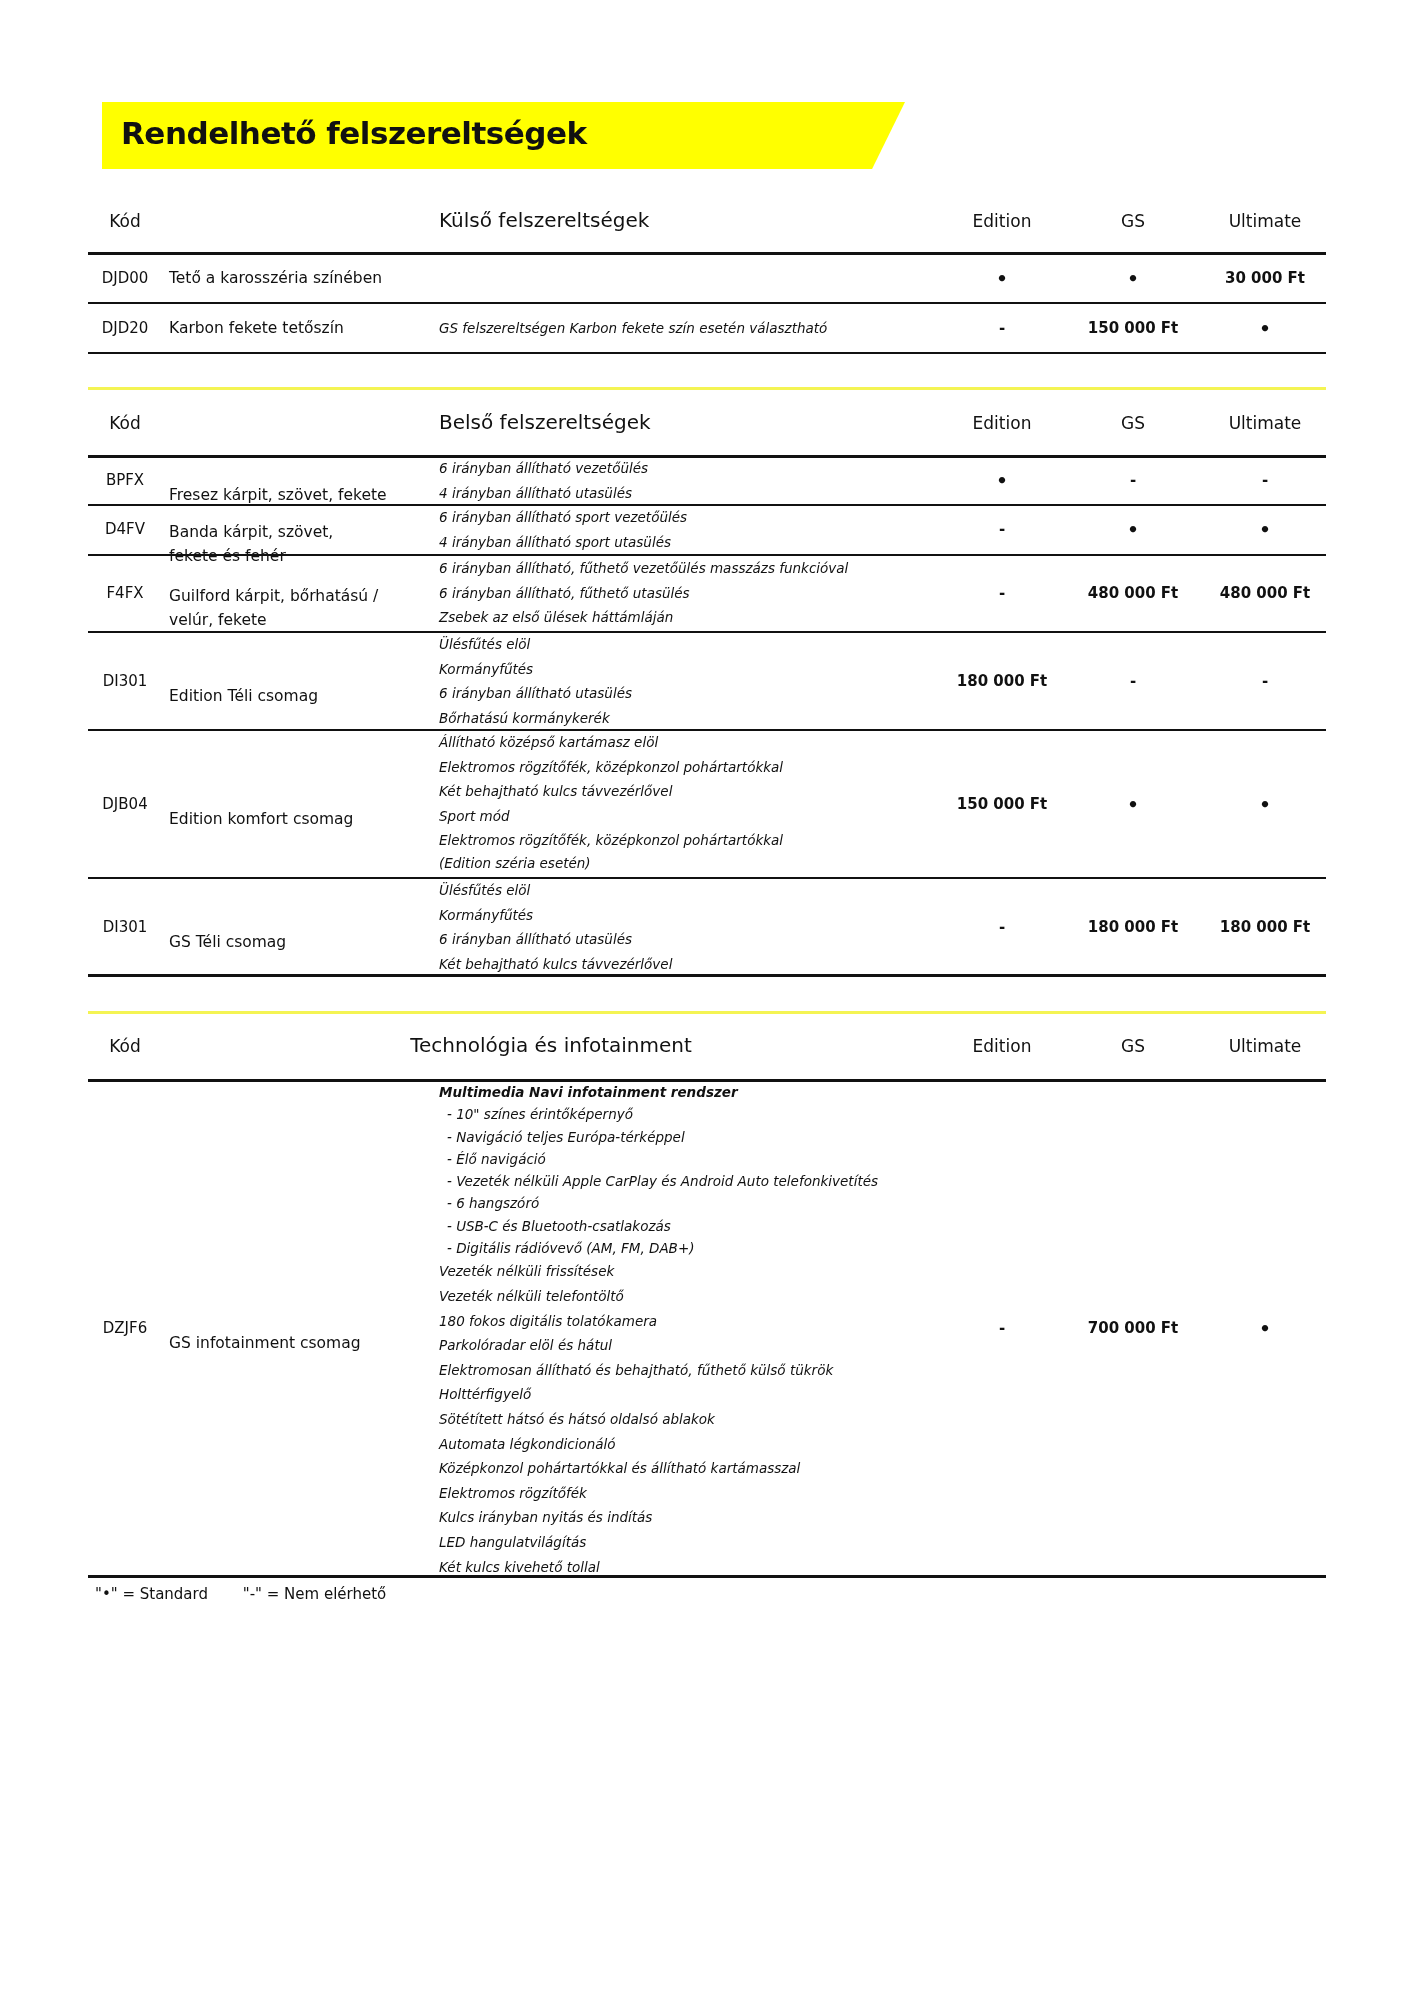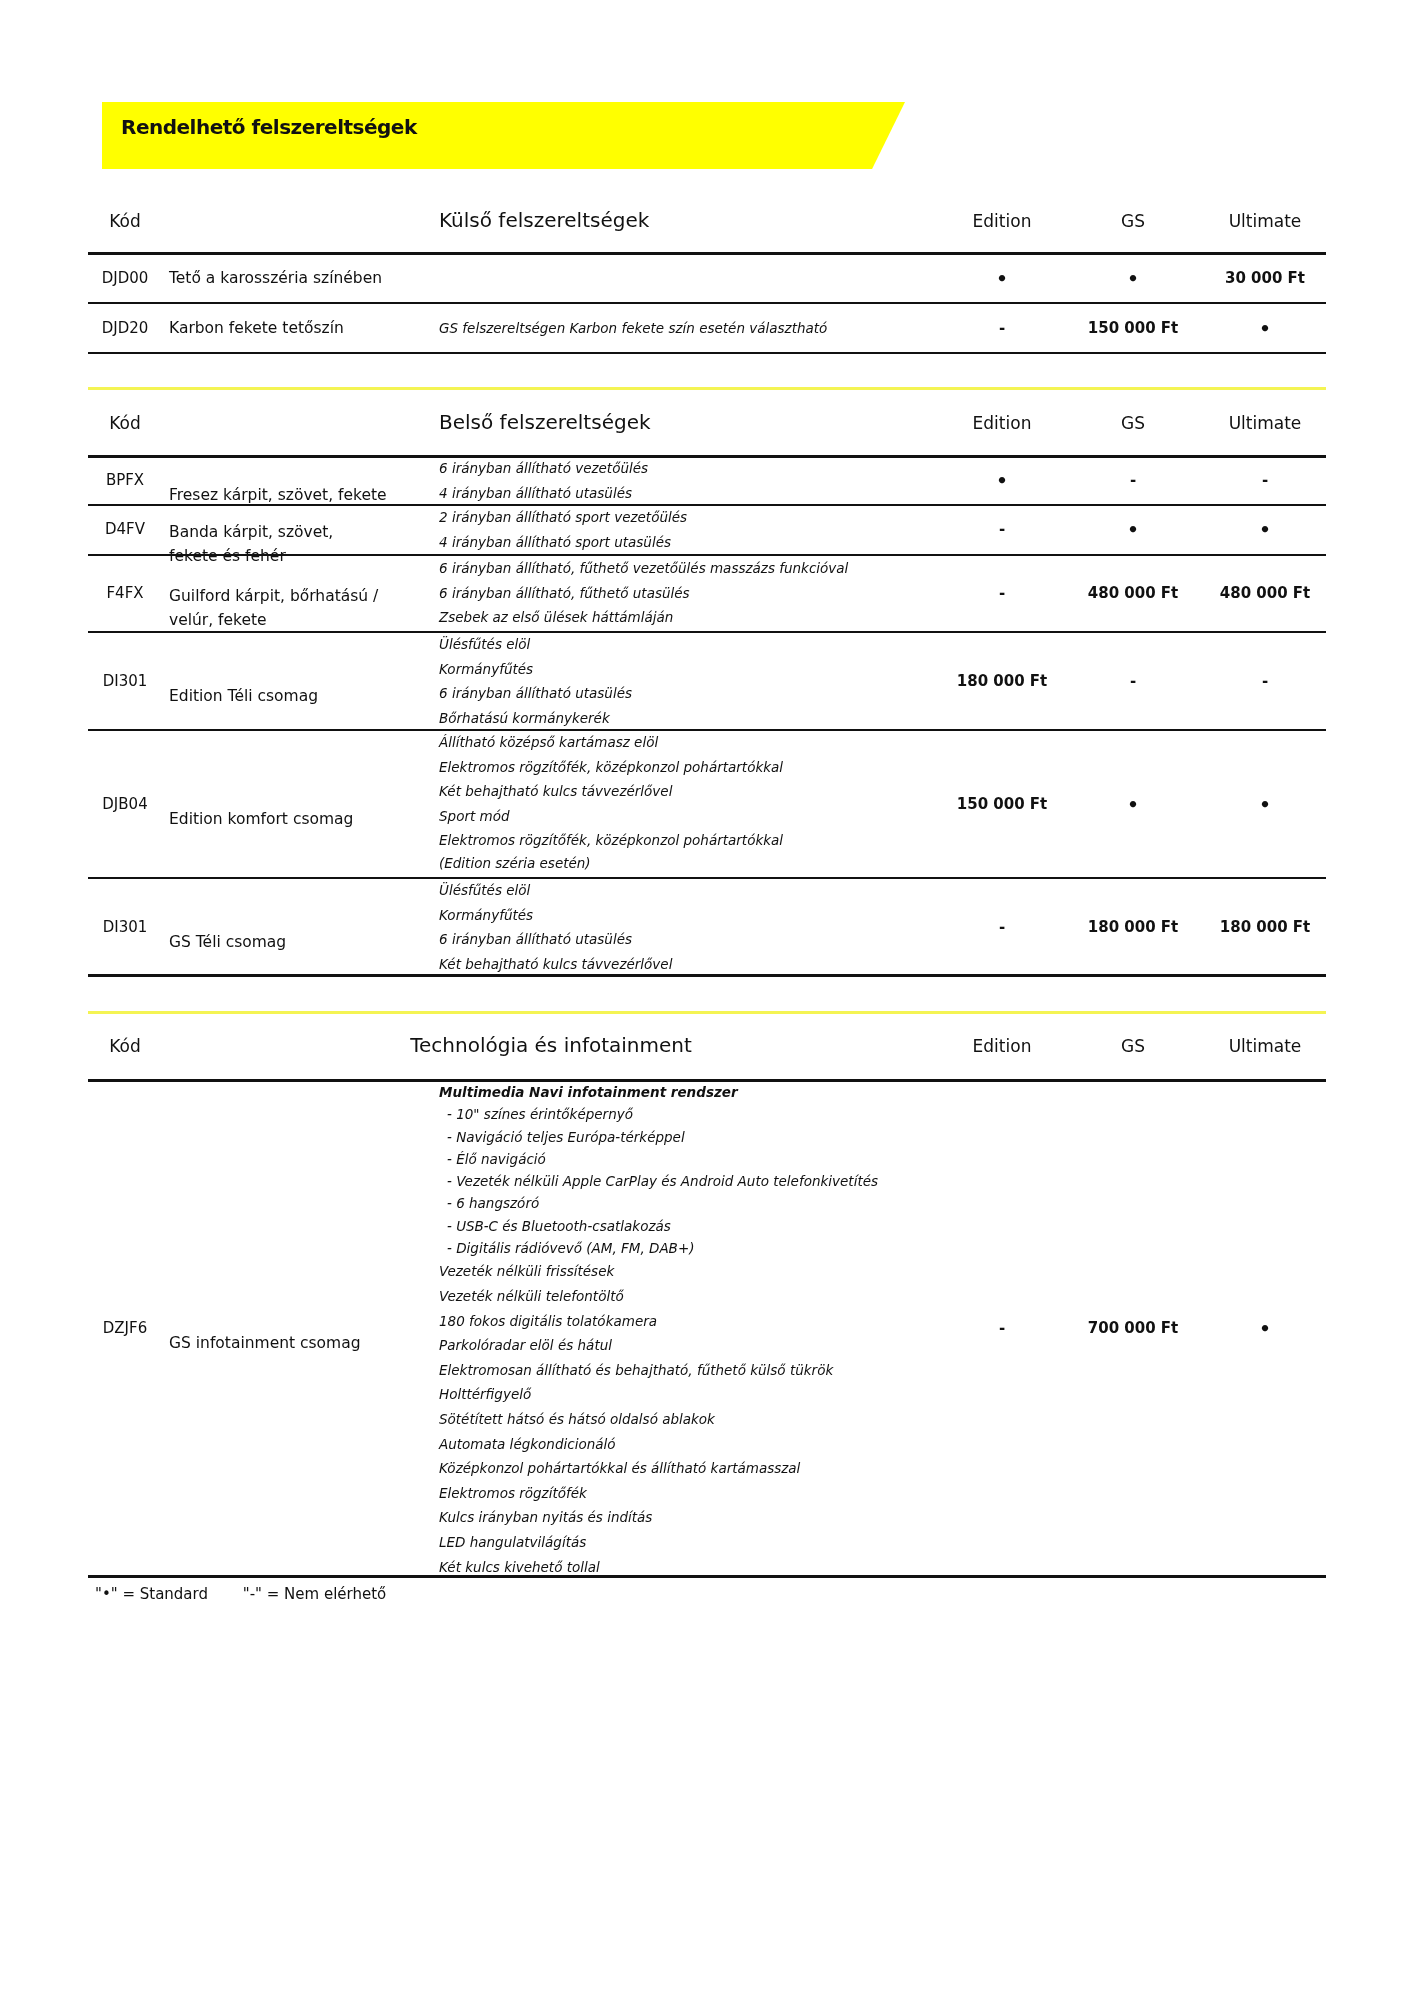--- a/index.html
+++ b/index.html
@@ -7,21 +7,21 @@
     width: 1414px; height: 2000px; position: relative; overflow: hidden;
     font-family: "DejaVu Sans", "Liberation Sans", sans-serif; color: #111;
   }
   .banner {
     position: absolute; left: 102px; top: 102px; width: 803px; height: 67px;
     background: #ffff00;
     clip-path: polygon(0 0, 100% 0, 95.9% 100%, 0 100%);
   }
   .banner-title {
     position: absolute; left: 19px; top: 13px;
-    font-size: 20px; font-weight: bold; letter-spacing: -0.5px; color: #111;
+    font-size: 31px; font-weight: bold; letter-spacing: -0.5px; color: #111;
     white-space: nowrap;
   }
   .section { position: absolute; left: 88px; width: 1238px; }
   .yellow-rule { position: absolute; left: 88px; width: 1238px; height: 3px; background: #f4f453; }
   .hcell {
     position: absolute; font-weight: normal; font-size: 17px; white-space: nowrap;
     transform: translate(-50%, -50%);
   }
   .hcell.title { font-size: 20px; transform: translate(0, -50%); }
   .hcell.title.center { transform: translate(-50%, -50%); }
@@ -111,21 +111,21 @@
 
   <div class="row" style="top:529px;">
     <div class="cell code">
         <span>D4FV</span>
       </div>
     <div class="cell name bold">
       <div>Banda kárpit, szövet,</div>
       <div>fekete és fehér</div>
     </div>
     <div class="cell desc" style="top:-24px;">
-      <div>2 irányban állítható sport vezetőülés</div>
+      <div>6 irányban állítható sport vezetőülés</div>
       <div>4 irányban állítható sport utasülés</div>
     </div>
     <div class="cell val" style="left:914px;">-</div>
     <div class="cell val dot" style="left:1045px;">•</div>
     <div class="cell val dot" style="left:1177px;">•</div>
   </div>
   <div class="rule thin" style="top:554px;"></div>
 
   <div class="row" style="top:593px;">
     <div class="cell code">

